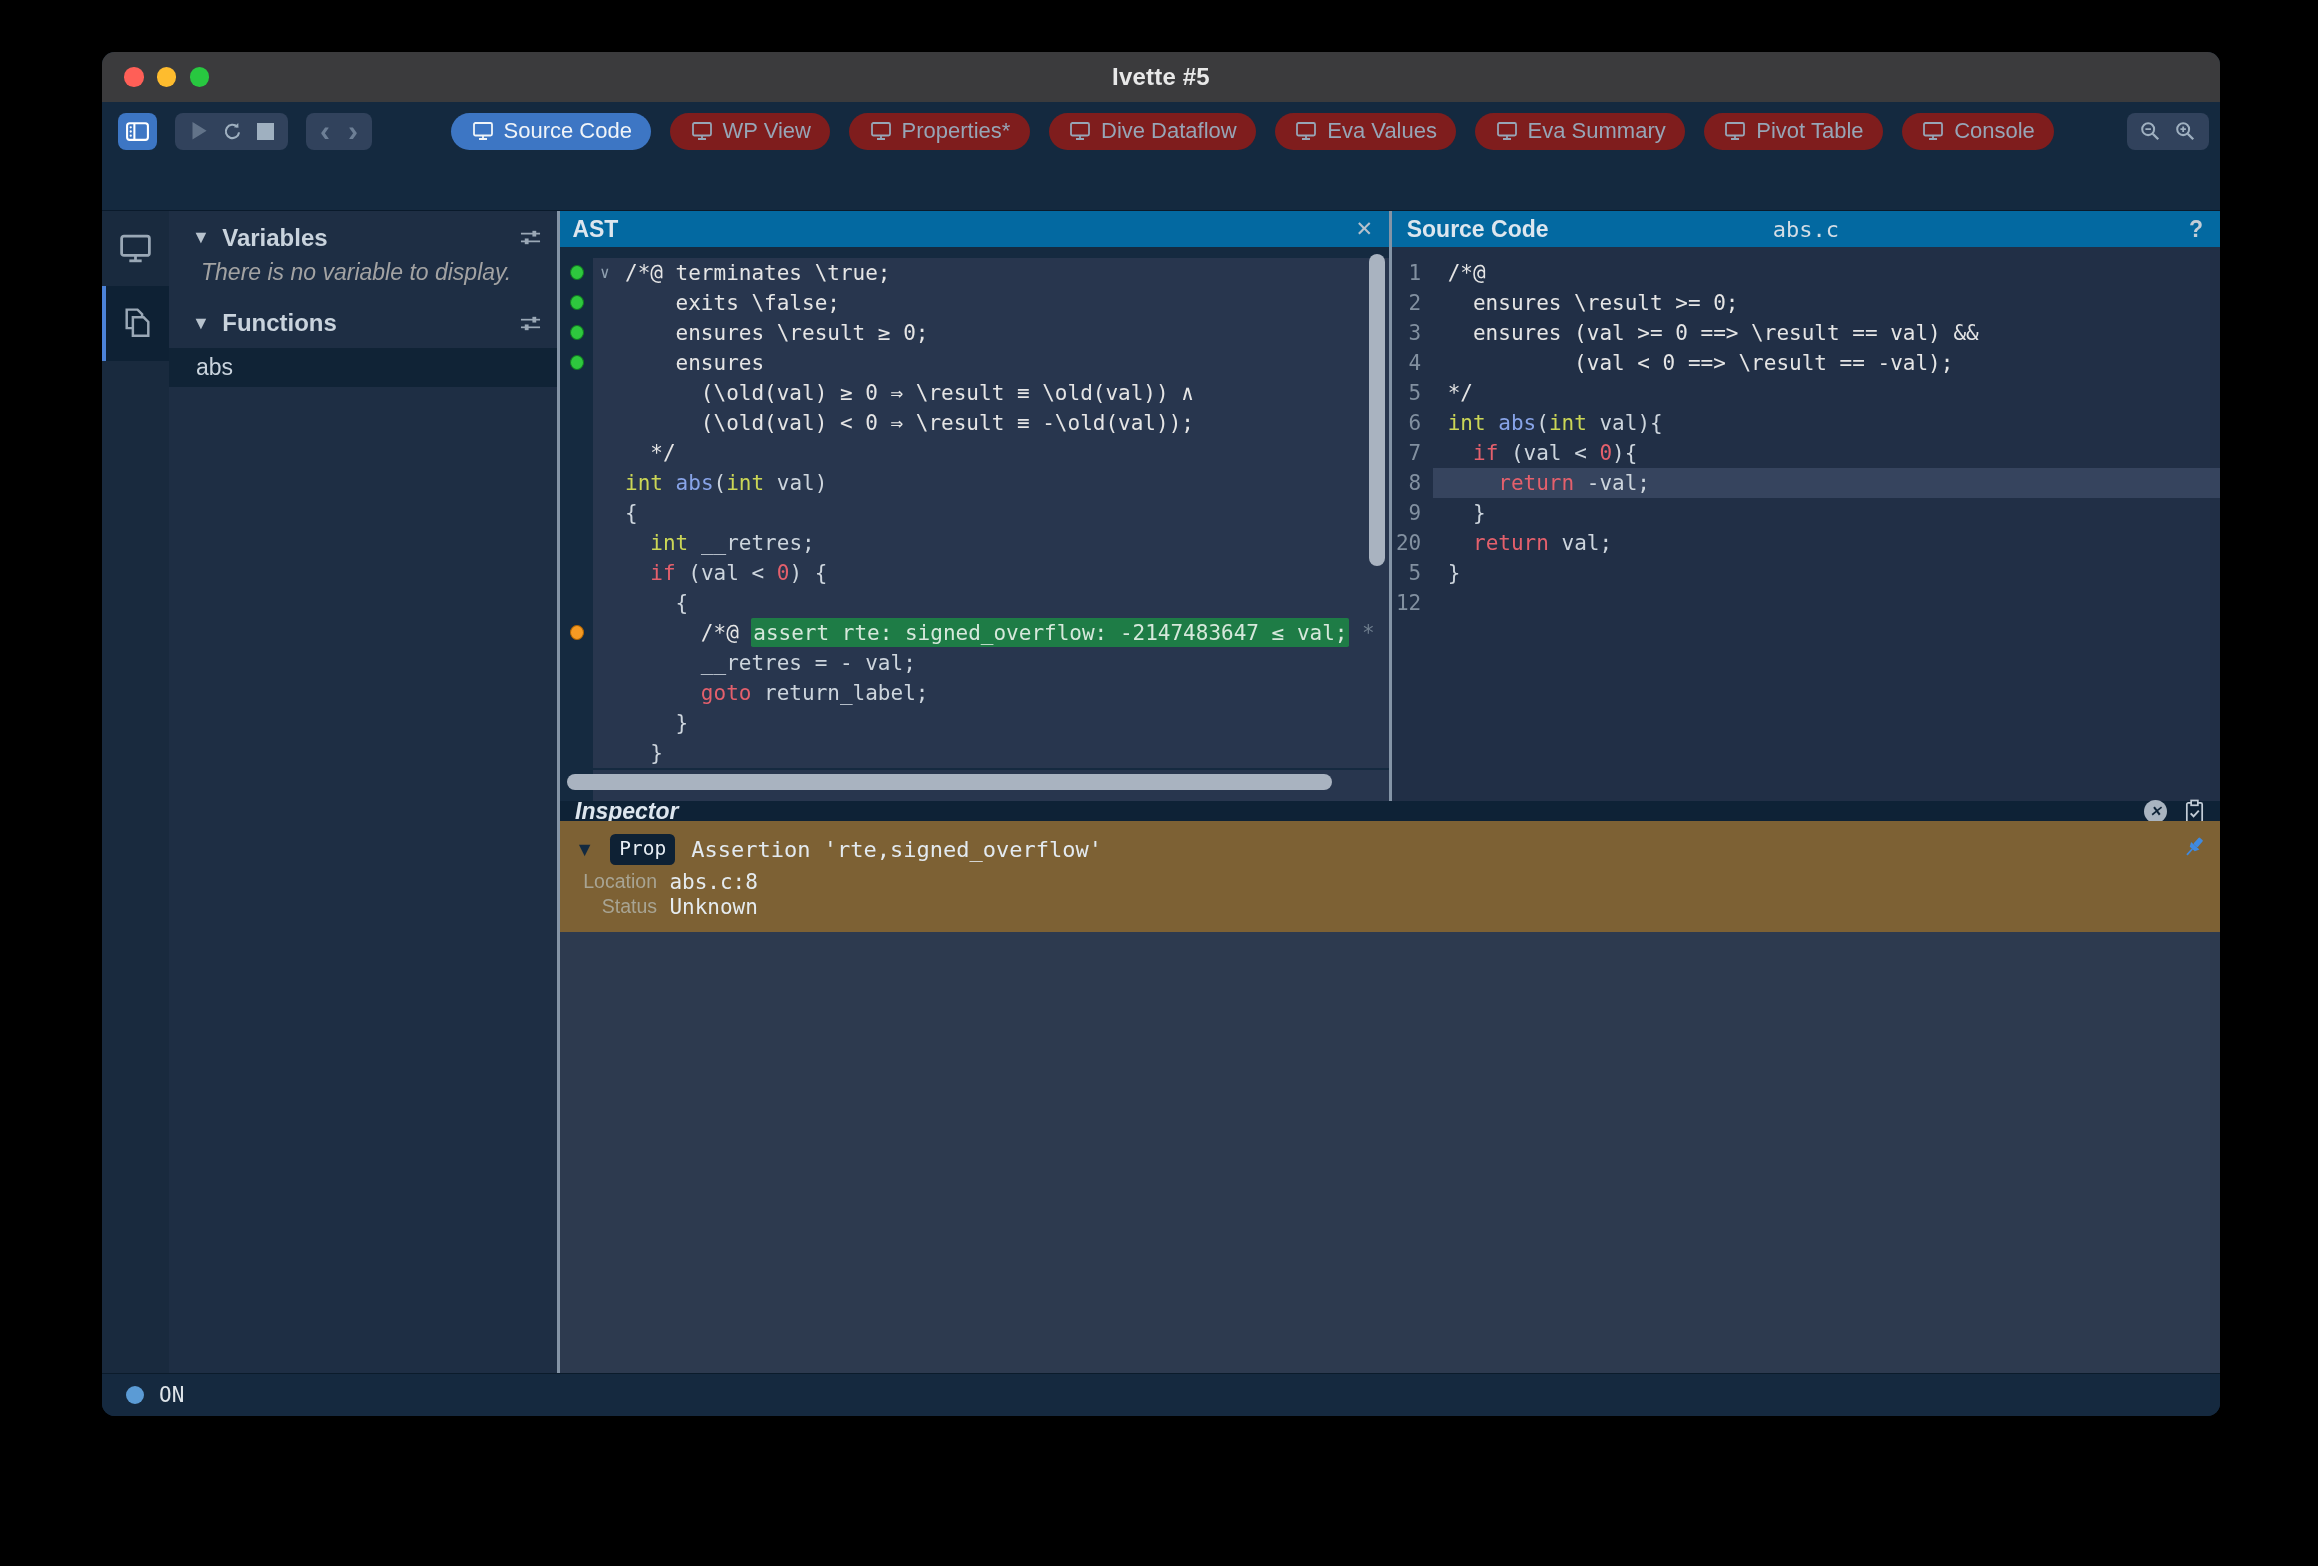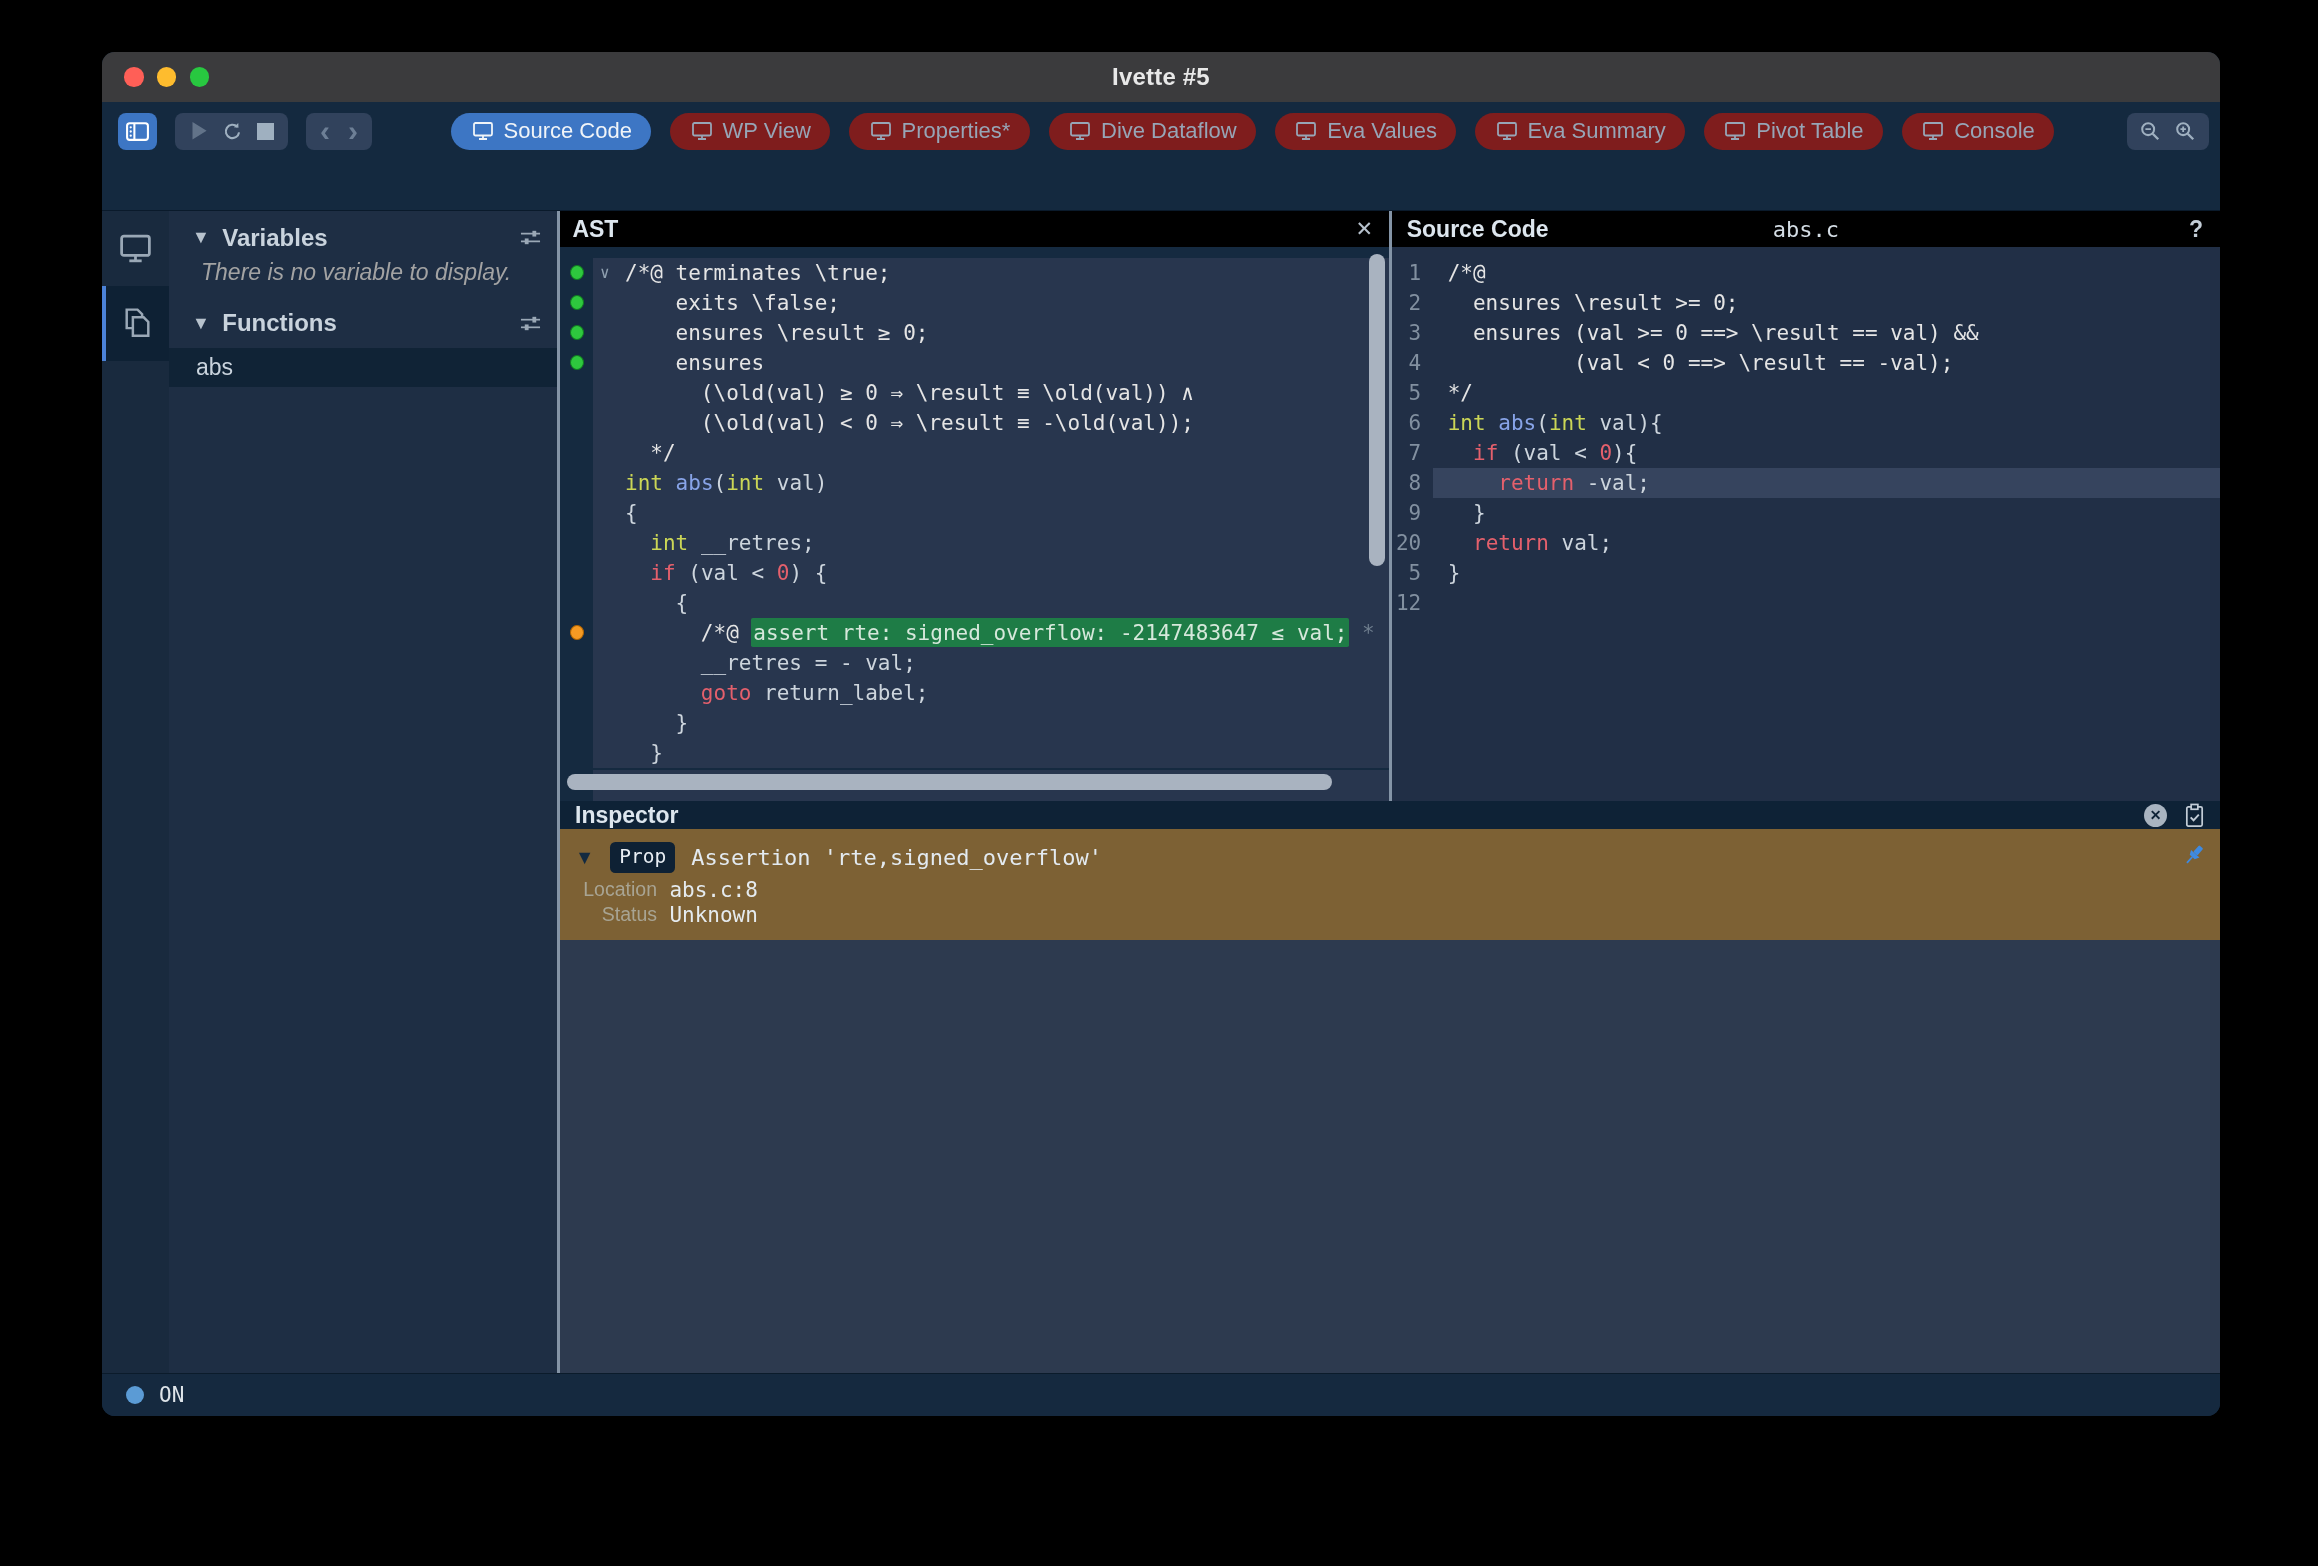--- a/index.html
+++ b/index.html
@@ -51,21 +51,21 @@
   .sec-head .lbl{font-weight:bold;font-size:24px;flex:1;}
   .sec-empty{font-style:italic;color:#a3a3a3;font-size:23px;padding:1.8px 9px 9px 32px;}
   .fn-item{height:39px;background:#102336;color:#c9d3dd;font-size:23px;display:flex;
     align-items:center;padding-left:27px;margin-top:5.3px;}
   
   .top-panels{position:absolute;left:0;top:0;right:0;height:590px;display:flex;}
   .panel{display:flex;flex-direction:column;min-width:0;}
   .panel-ast{width:829px;}
   .panel-div{width:2.7px;background:#8494a6;}
   .panel-src{flex:1;}
-  .phead{height:36px;background:#000000;color:#dde6ee;display:flex;align-items:center;
+  .phead{height:36px;background:#0369a1;color:#dde6ee;display:flex;align-items:center;
     font-size:23px;font-weight:bold;flex:none;}
   .pbody{flex:1;position:relative;overflow:hidden;}
   
   .ast-body{background:#152a40;padding-top:10.6px;}
   .astline{display:flex;height:30px;}
   .astline .gut{width:33px;flex:none;display:flex;align-items:center;justify-content:center;}
   .astline .code{flex:1;background:#28364e;font-family:"DejaVu Sans Mono",monospace;font-size:21px;
     line-height:30px;color:#cdd5dd;white-space:pre;padding-left:32px;position:relative;}
   .astfill{position:absolute;left:33px;right:0;top:523px;bottom:0;background:#28364e;}
   .bullet{width:14px;height:15px;border-radius:50%;}
@@ -83,22 +83,22 @@
   .srcline .num{width:41px;flex:none;text-align:right;padding-right:11.5px;color:#8290a0;}
   .srcline .txt{flex:1;white-space:pre;color:#cdd5dd;padding-left:15px;}
   .srcline.hl .txt{background:#36445e;}
   .src-title{flex:1;font-weight:bold;padding-left:15px;}
   .src-file{font-family:"DejaVu Sans Mono",monospace;font-weight:normal;font-size:22px;color:#d4dde5;
     position:absolute;left:0;right:0;text-align:center;pointer-events:none;}
   .src-help{padding-right:17px;color:#c3cdd7;font-size:23px;}
   
   .inspector{position:absolute;left:0;top:590px;right:0;bottom:0;background:#2d3a4f;
     display:flex;flex-direction:column;}
-  .ins-head{height:28px;background:#0e2236;color:#dde6ee;font-weight:bold;font-size:23px;
-    display:flex;align-items:center;padding-left:15px;flex:none;}
+  .ins-head{height:20px;background:#0e2236;color:#dde6ee;font-weight:bold;font-size:23px;
+    display:flex;align-items:center;padding-left:15px;flex:none;font-style:italic;}
   .ins-icons{margin-left:auto;display:flex;align-items:center;gap:16px;padding-right:14px;}
   .circle-x{width:23px;height:23px;border-radius:50%;background:#a9b4c0;color:#0e2236;
     display:flex;align-items:center;justify-content:center;font-size:14px;font-weight:bold;line-height:1;}
   .ins-row{height:111px;background:#7d6134;position:relative;padding:9px 0 0 15px;flex:none;}
   .ins-title{display:flex;align-items:center;gap:16px;height:39px;}
   .ins-title .tri{color:#132a40;font-size:19.5px;}
   .badge{background:#0e2134;color:#e8eef4;font-family:"DejaVu Sans Mono",monospace;font-size:19.5px;
     padding:2.7px 9px 4.4px;border-radius:5.3px;}
   .ins-label-txt{font-family:"DejaVu Sans Mono",monospace;font-size:22px;color:#e3eaf0;}
   .kv{display:flex;height:25px;align-items:center;}

